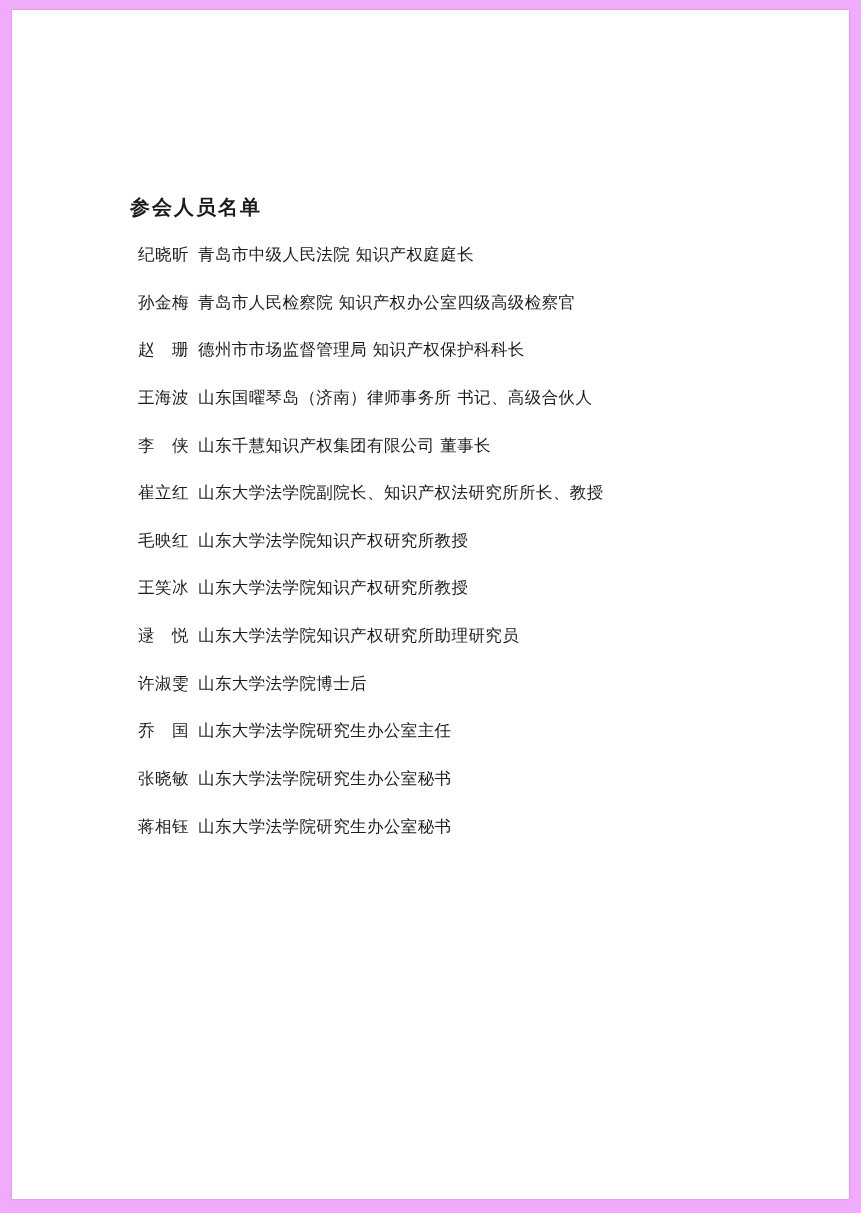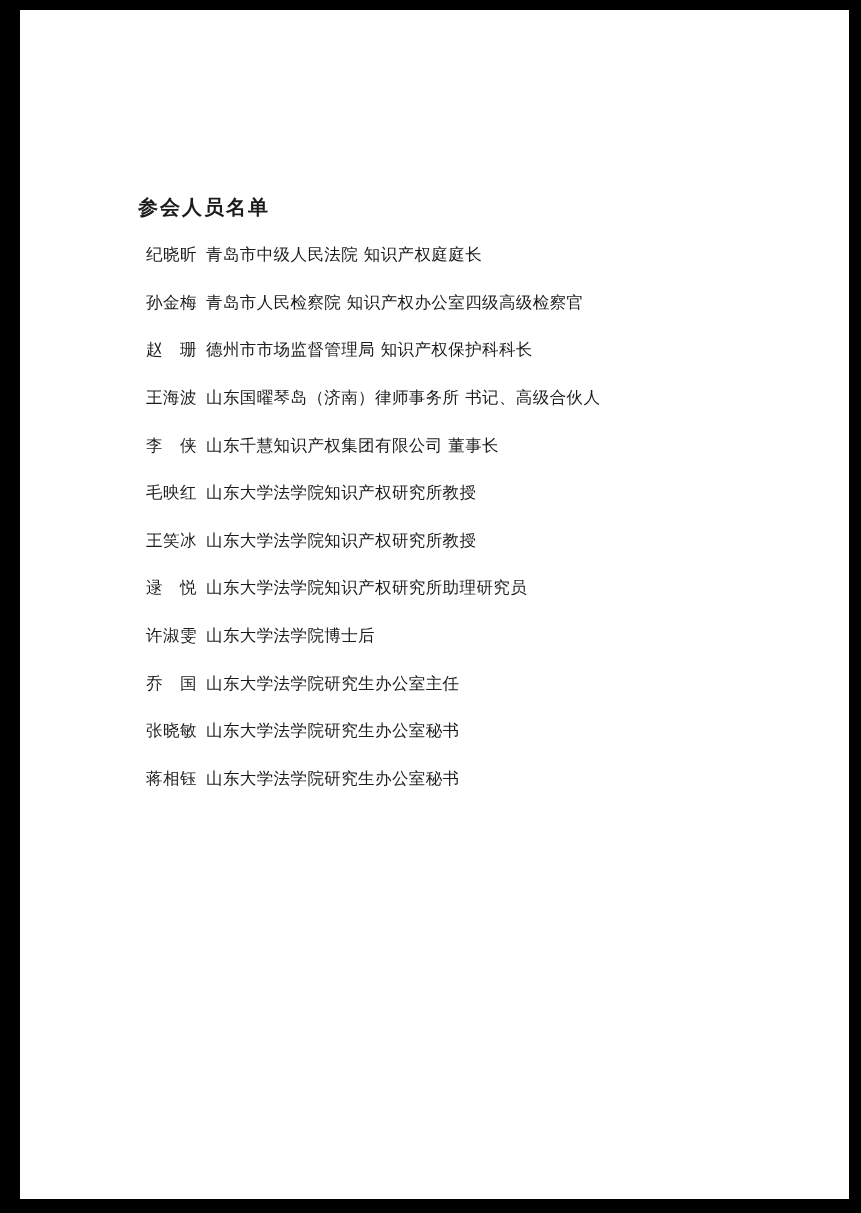--- a/index.html
+++ b/index.html
@@ -10,22 +10,22 @@
   body {
     width: 861px;
     height: 1213px;
     font-family: "Liberation Serif", "DejaVu Serif", serif;
   }
   .page-wrap {
     position: relative;
     width: 861px;
     height: 1213px;
     box-sizing: border-box;
-    padding: 10px 12px 14px 20px;
-    background: #000000;
+    padding: 10px 12px 14px 12px;
+    background: #f0abfc;
   }
   .page {
     position: relative;
     width: 100%;
     height: 100%;
     background: #ffffff;
     box-sizing: border-box;
     box-shadow: 0 0 2px rgba(0,0,0,0.18);
     overflow: hidden;
   }
@@ -77,20 +77,21 @@
 <div class="page-wrap">
   <div class="page">
     <div class="content">
       <h1 class="doc-title">参会人员名单</h1>
       <ul class="roster">
         <li class="entry"><span class="name">纪晓昕</span><span class="gap"></span><span class="affil">青岛市中级人民法院 知识产权庭庭长</span></li>
         <li class="entry"><span class="name">孙金梅</span><span class="gap"></span><span class="affil">青岛市人民检察院 知识产权办公室四级高级检察官</span></li>
         <li class="entry"><span class="name">赵　珊</span><span class="gap"></span><span class="affil">德州市市场监督管理局 知识产权保护科科长</span></li>
         <li class="entry"><span class="name">王海波</span><span class="gap"></span><span class="affil">山东国曜琴岛（济南）律师事务所 书记、高级合伙人</span></li>
         <li class="entry"><span class="name">李　侠</span><span class="gap"></span><span class="affil">山东千慧知识产权集团有限公司 董事长</span></li>
+        <li class="entry"><span class="name">崔立红</span><span class="gap"></span><span class="affil">山东大学法学院副院长、知识产权法研究所所长、教授</span></li>
         <li class="entry"><span class="name">毛映红</span><span class="gap"></span><span class="affil">山东大学法学院知识产权研究所教授</span></li>
         <li class="entry"><span class="name">王笑冰</span><span class="gap"></span><span class="affil">山东大学法学院知识产权研究所教授</span></li>
         <li class="entry"><span class="name">逯　悦</span><span class="gap"></span><span class="affil">山东大学法学院知识产权研究所助理研究员</span></li>
         <li class="entry"><span class="name">许淑雯</span><span class="gap"></span><span class="affil">山东大学法学院博士后</span></li>
         <li class="entry"><span class="name">乔　国</span><span class="gap"></span><span class="affil">山东大学法学院研究生办公室主任</span></li>
         <li class="entry"><span class="name">张晓敏</span><span class="gap"></span><span class="affil">山东大学法学院研究生办公室秘书</span></li>
         <li class="entry"><span class="name">蒋相钰</span><span class="gap"></span><span class="affil">山东大学法学院研究生办公室秘书</span></li>
       </ul>
     </div>
   </div>

